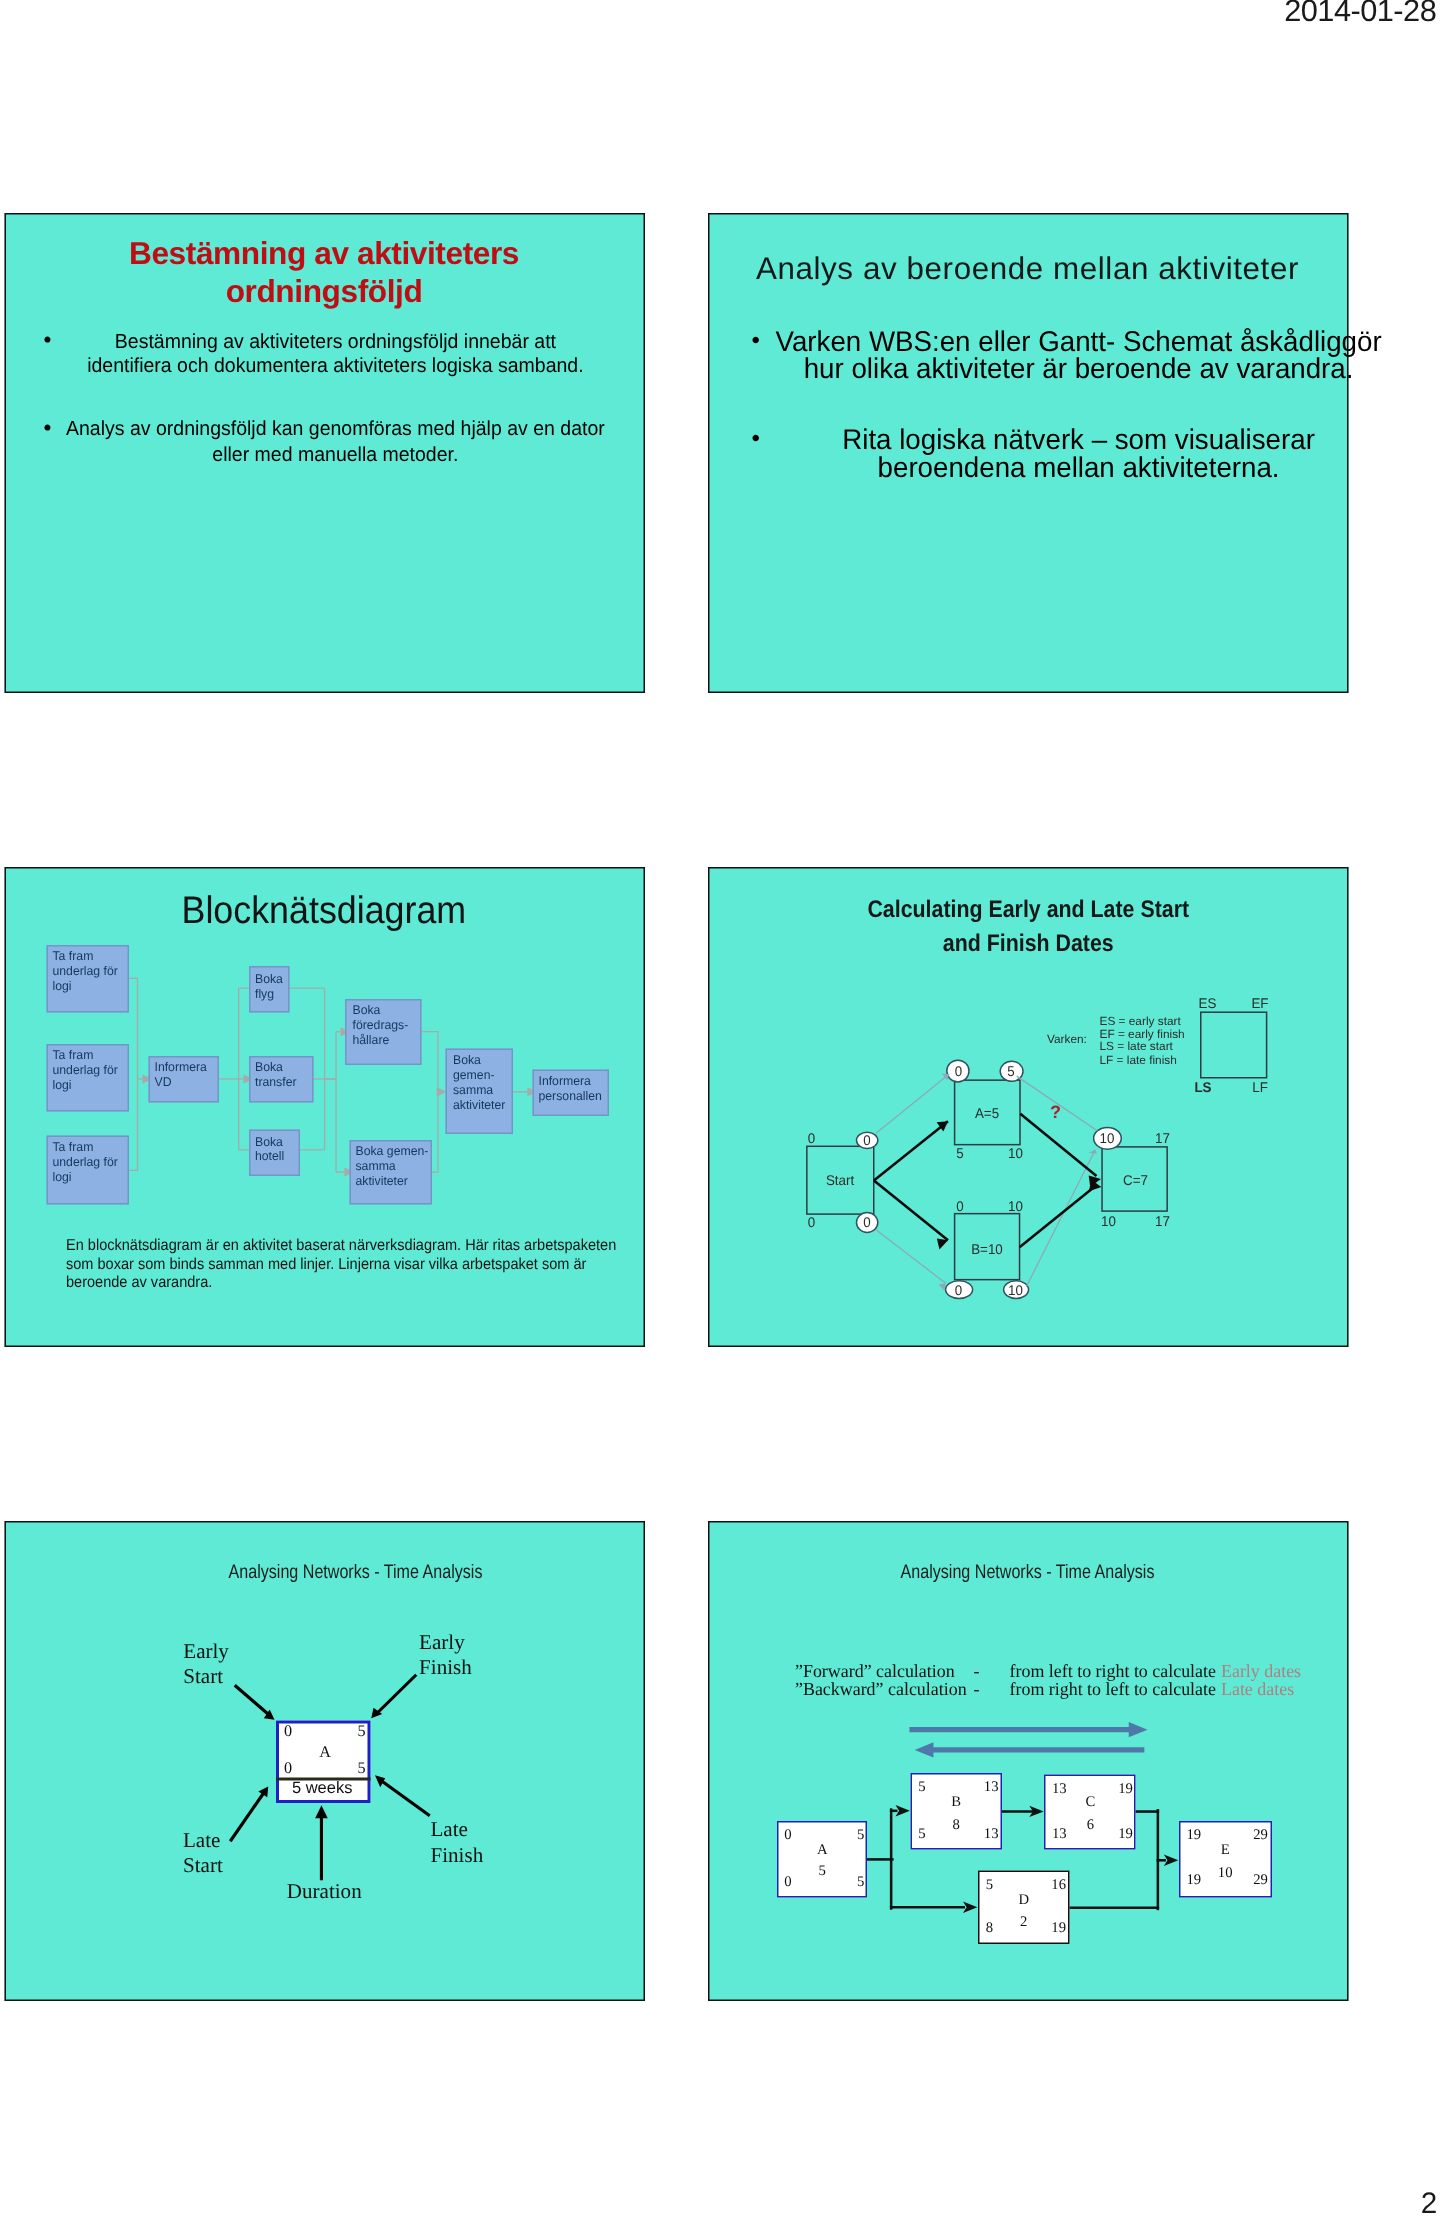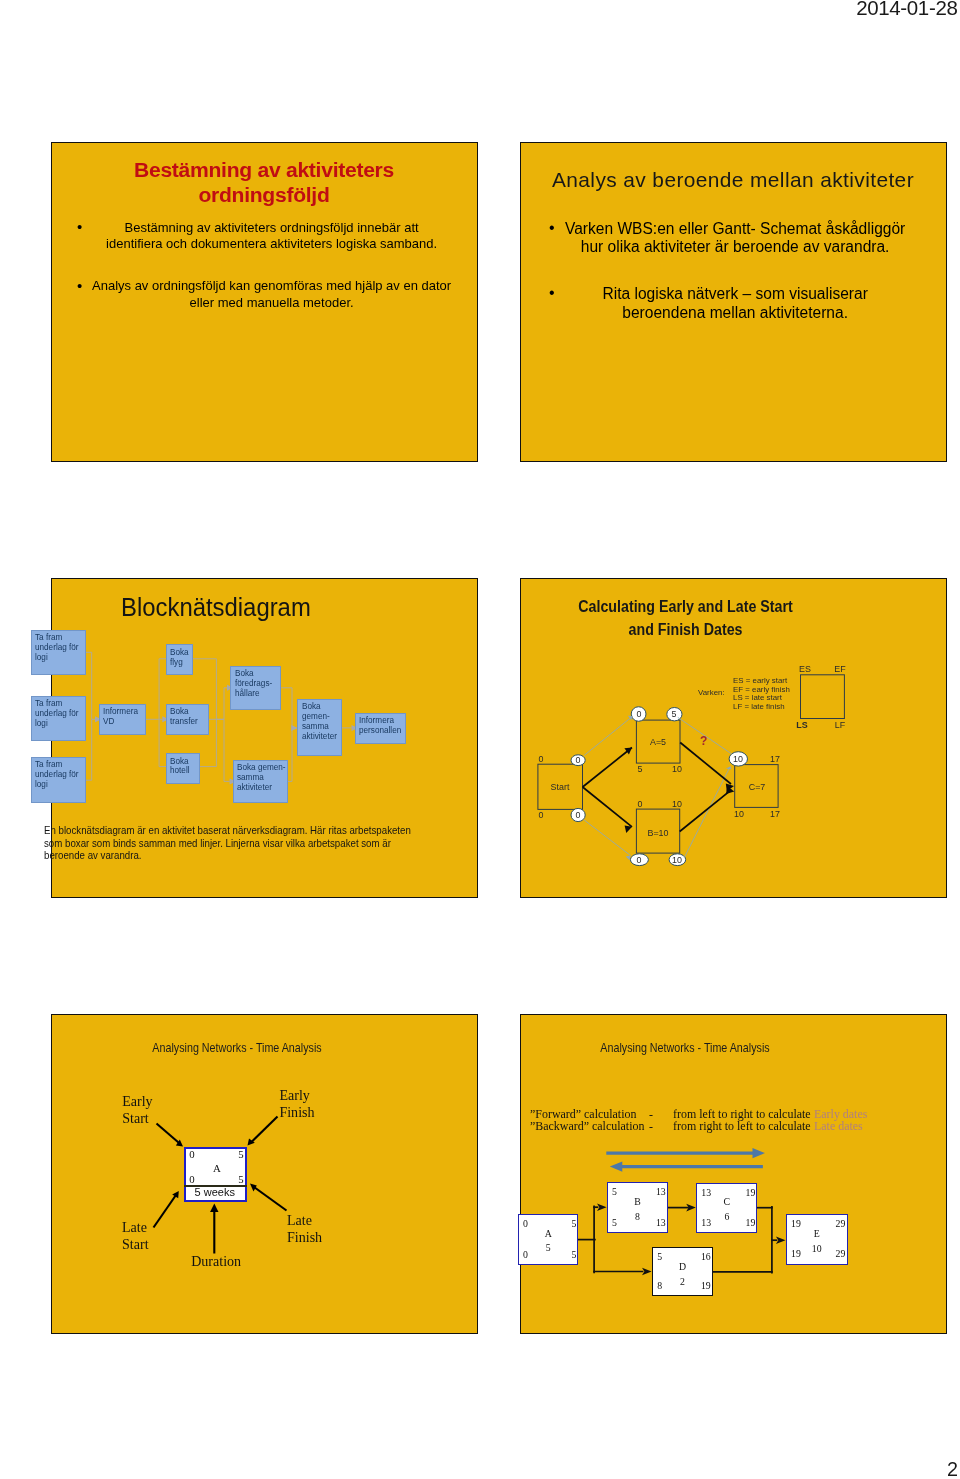--- a/index.html
+++ b/index.html
@@ -1,21 +1,21 @@
 <!DOCTYPE html>
 <html><head>
 <meta charset="utf-8">
 <title>Slides</title>
 <style>
   html,body{margin:0;padding:0;background:#fff;}
   body{width:960px;height:1479px;position:relative;font-family:"Liberation Sans",sans-serif;color:#000;-webkit-font-smoothing:antialiased;}
   .page{position:absolute;left:0;top:0;width:960px;height:1479px;overflow:hidden;}
   .hdr-date{position:absolute;right:2.5px;top:-4px;font-size:20.5px;letter-spacing:-0.35px;color:#1a1a1a;font-family:"Liberation Sans",sans-serif;}
   .pg-num{position:absolute;right:1.9px;top:1459.5px;font-size:19.8px;line-height:19.8px;color:#1a1a1a;}
-  .slide{position:absolute;border:1.6px solid #111;background:#eab308;box-sizing:border-box;margin-left:48px;}
+  .slide{position:absolute;border:1.6px solid #111;background:#5eead4;box-sizing:border-box;}
   .s1{left:3px;top:142px;width:427px;height:320px;}
   .s2{left:472px;top:142px;width:427px;height:320px;}
   .s3{left:3px;top:578px;width:427px;height:320px;}
   .s4{left:472px;top:578px;width:427px;height:320px;}
   .s5{left:3px;top:1014px;width:427px;height:320px;}
   .s6{left:472px;top:1014px;width:427px;height:320px;}
 
   
   .nrw div{transform:scaleX(0.853);transform-origin:left center;white-space:nowrap;}
 
@@ -27,21 +27,21 @@
   .blist li{position:relative;padding-left:0;}
   .blist li::before{content:"\2022";position:absolute;left:0;top:0;font-size:15px;line-height:inherit;}
   .s1-body{left:21px;top:76.5px;font-size:13.5px;line-height:16.4px;}
   .s1-body li{padding-left:19px;margin-bottom:26px;}
   .s1-body li::before{top:-0.5px;left:4px;}
   .s1-body div{transform:scaleX(0.963);}
 
   
   .s2-title{position:absolute;left:0;top:24px;width:424px;text-align:center;color:#181818;
     font-size:20.9px;line-height:26px;white-space:nowrap;letter-spacing:0.4px;}
-  .s2-body{left:28px;top:77px;font-size:16px;line-height:18.2px;}
+  .s2-body{left:28px;top:77px;font-size:19px;line-height:18.2px;}
   .s2-body li{padding-left:16px;margin-bottom:29px;}
   .s2-body li::before{top:-1px;font-size:16px;}
   .s2-body div{transform:scaleX(0.972);}
 
   
   .s3-title{position:absolute;left:121px;top:592px;font-size:25.6px;line-height:30px;color:#141414;
     white-space:nowrap;transform:scaleX(0.933);transform-origin:left top;}
   .bnd{position:absolute;left:0;top:0;width:960px;height:1479px;pointer-events:none;}
   .nbox{position:absolute;background:#8DB1E2;border:0.8px solid #7296C8;box-sizing:border-box;
     color:#17375E;font-size:8.4px;line-height:9.85px;padding:2.3px 0 0 3.4px;}

